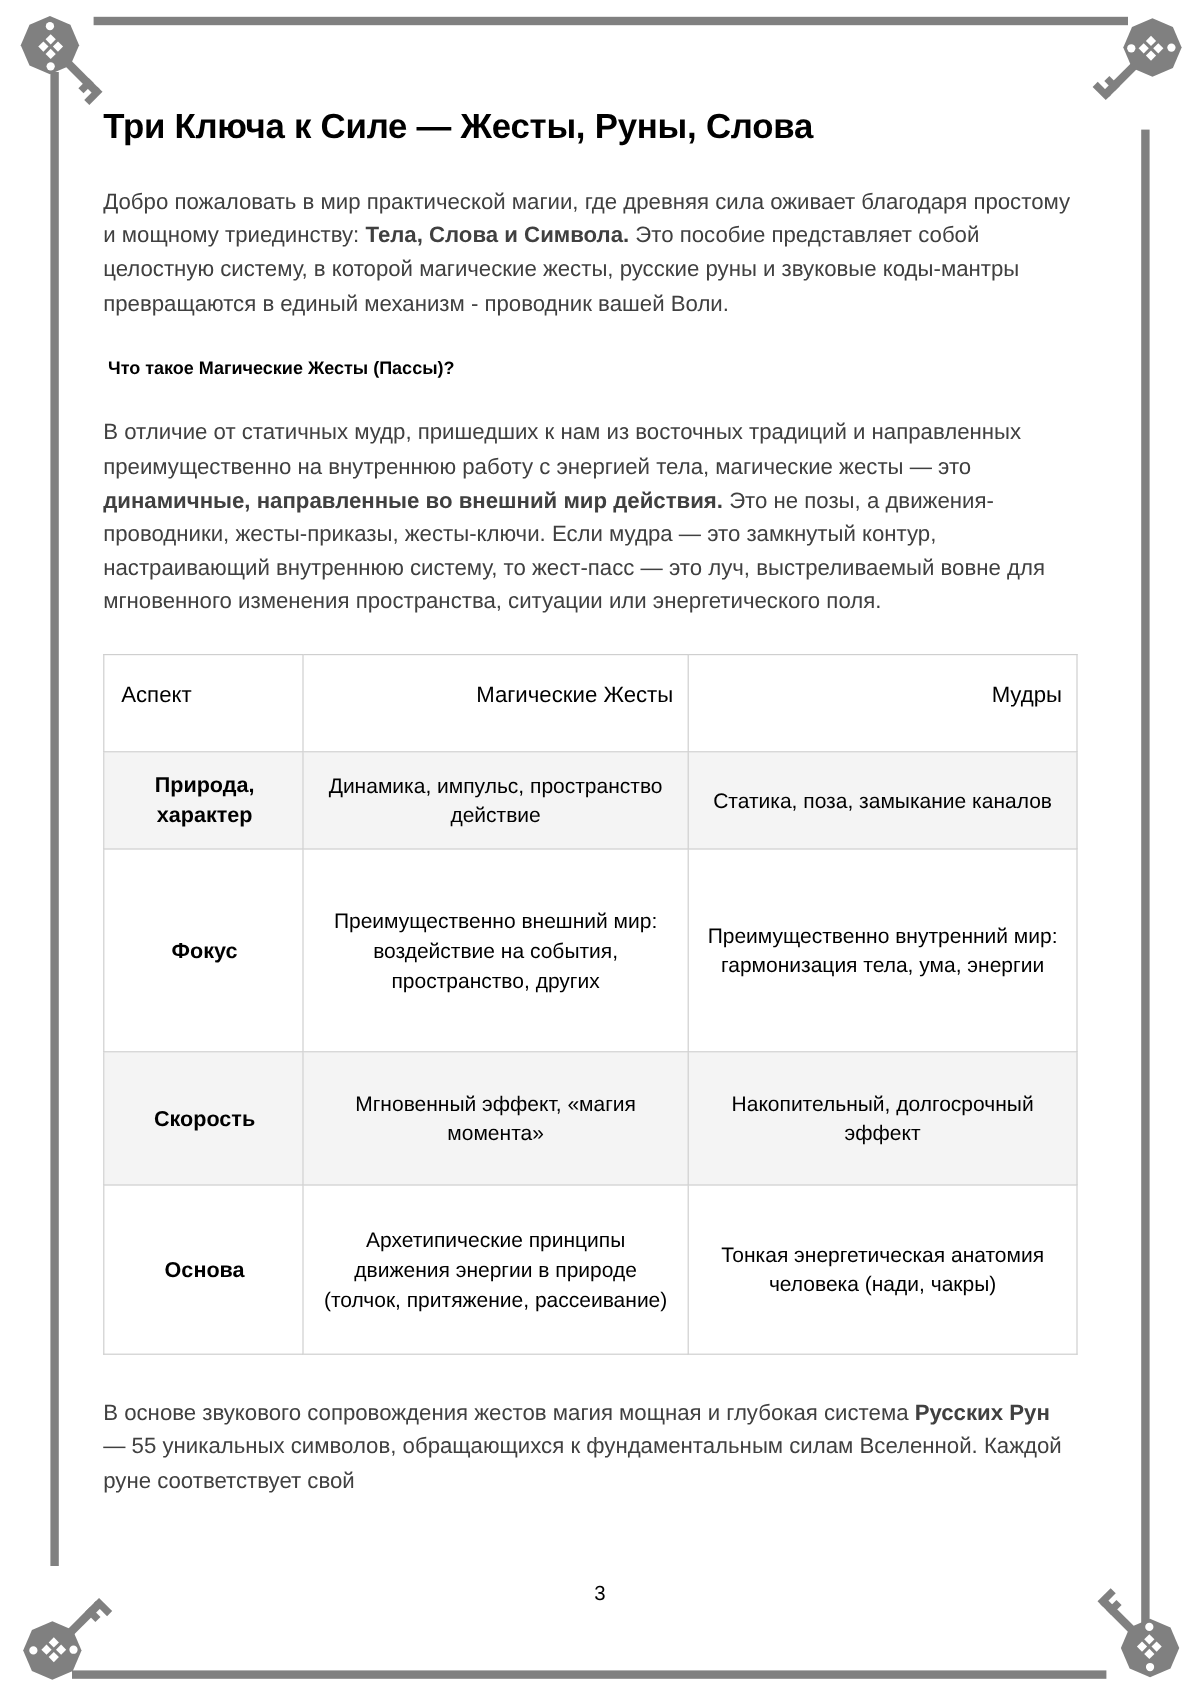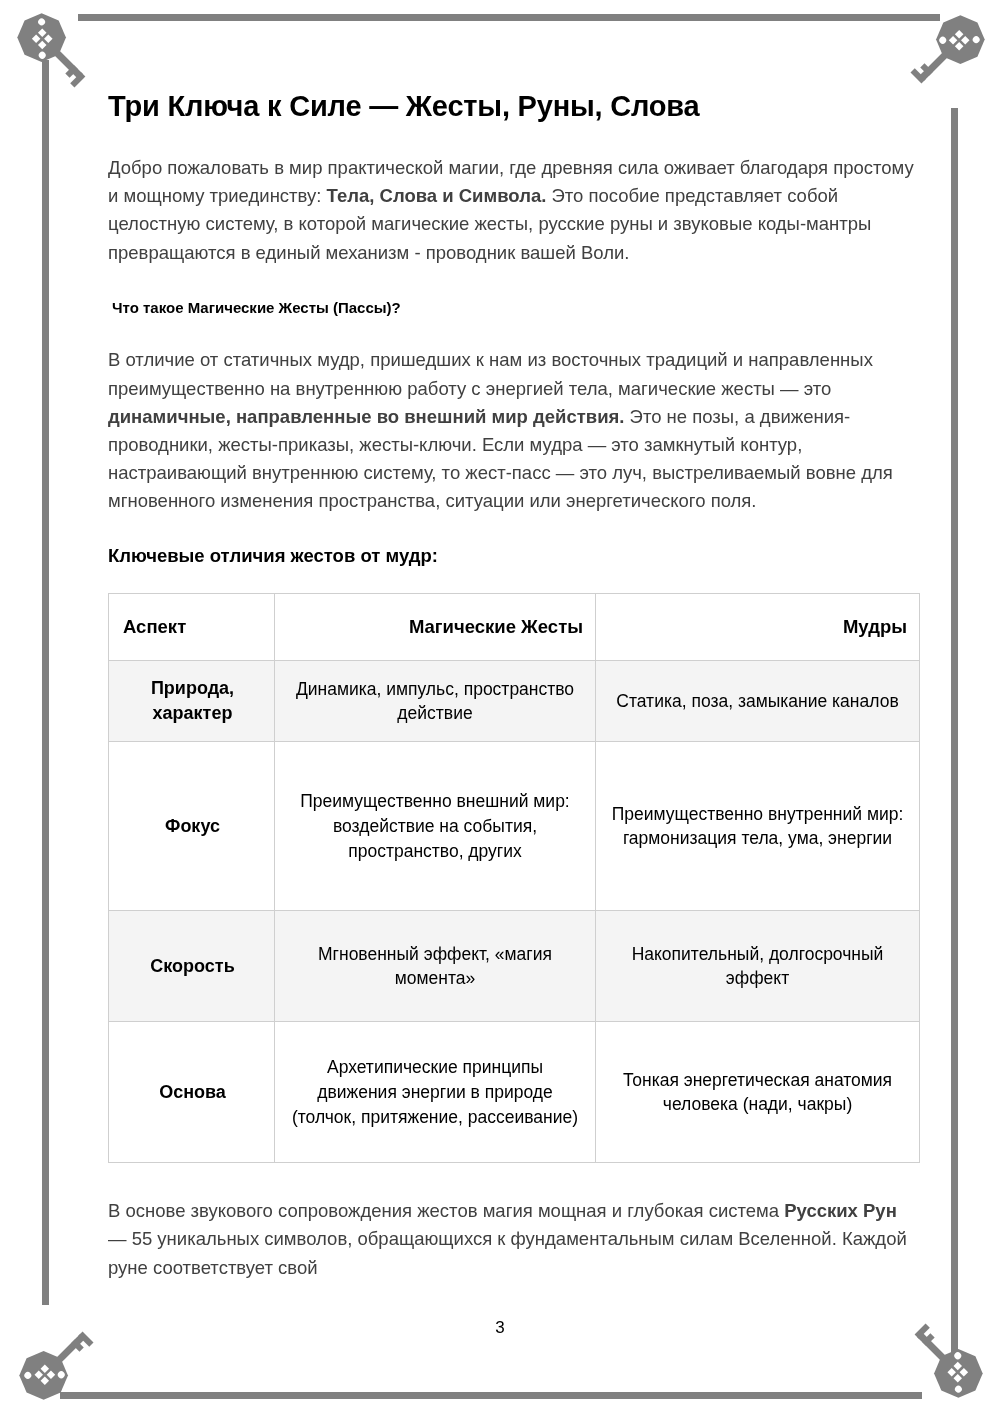--- a/index.html
+++ b/index.html
@@ -37,21 +37,21 @@
     height: 86px;
   }
   .key-tl { left: 12px;  top: 8px; }
   .key-tr { right: 10px; top: 10px; }
   .key-bl { left: 14px;  bottom: 8px; }
   .key-br { right: 12px; bottom: 10px; }
 
   
   .content {
     position: absolute;
-    left: 108px;
+    left: 86px;
     top: 88px;
     width: 812px;
   }
 
   h1.doc-title {
     font-size: 29px;
     font-weight: bold;
     line-height: 1.25;
     margin: 0 0 30px 0;
     letter-spacing: -0.2px;
@@ -88,24 +88,24 @@
   table.cmp th,
   table.cmp td {
     border: 1px solid #cfcfcf;
     padding: 14px 12px;
     font-size: 17.5px;
     line-height: 1.42;
     vertical-align: middle;
   }
   table.cmp thead th {
     background: #ffffff;
-    font-weight: bold;
+    font-weight: normal;
     font-size: 18.5px;
     padding-top: 20px;
-    padding-bottom: 20px;
+    padding-bottom: 34px;
   }
   table.cmp thead th.col-aspect { text-align: left; padding-left: 14px; }
   table.cmp thead th.col-ctr    { text-align: right; }
 
   table.cmp td.rowhead {
     font-weight: bold;
     text-align: center;
     padding-left: 14px;
     font-size: 18px;
   }
@@ -216,21 +216,20 @@
   <div class="content">
 
     <h1 class="doc-title">Три Ключа к Силе — Жесты, Руны, Слова</h1>
 
     <p class="para"><span>Добро пожаловать в мир практической магии, где древняя сила оживает благодаря простому и мощному триединству: </span><b>Тела, Слова и Символа.</b><span> Это пособие представляет собой целостную систему, в которой магические жесты, русские руны и звуковые коды-мантры превращаются в единый механизм - проводник вашей Воли.</span></p>
 
     <h2 class="sub-head">Что такое Магические Жесты (Пассы)?</h2>
 
     <p class="para"><span>В отличие от статичных мудр, пришедших к нам из восточных традиций и направленных преимущественно на внутреннюю работу с энергией тела, магические жесты — это </span><b>динамичные, направленные во внешний мир действия.</b><span> Это не позы, а движения-проводники, жесты-приказы, жесты-ключи. Если мудра — это замкнутый контур, настраивающий внутреннюю систему, то жест-пасс — это луч, выстреливаемый вовне для мгновенного изменения пространства, ситуации или энергетического поля.</span></p>
 
-    <h3 class="table-head">Ключевые отличия жестов от мудр:</h3>
 
     <table class="cmp">
       <colgroup>
         <col class="c1">
           <col class="c2">
           <col class="c3">
       </colgroup>
       <thead>
         <tr>
           <th class="col-aspect">Аспект</th>

